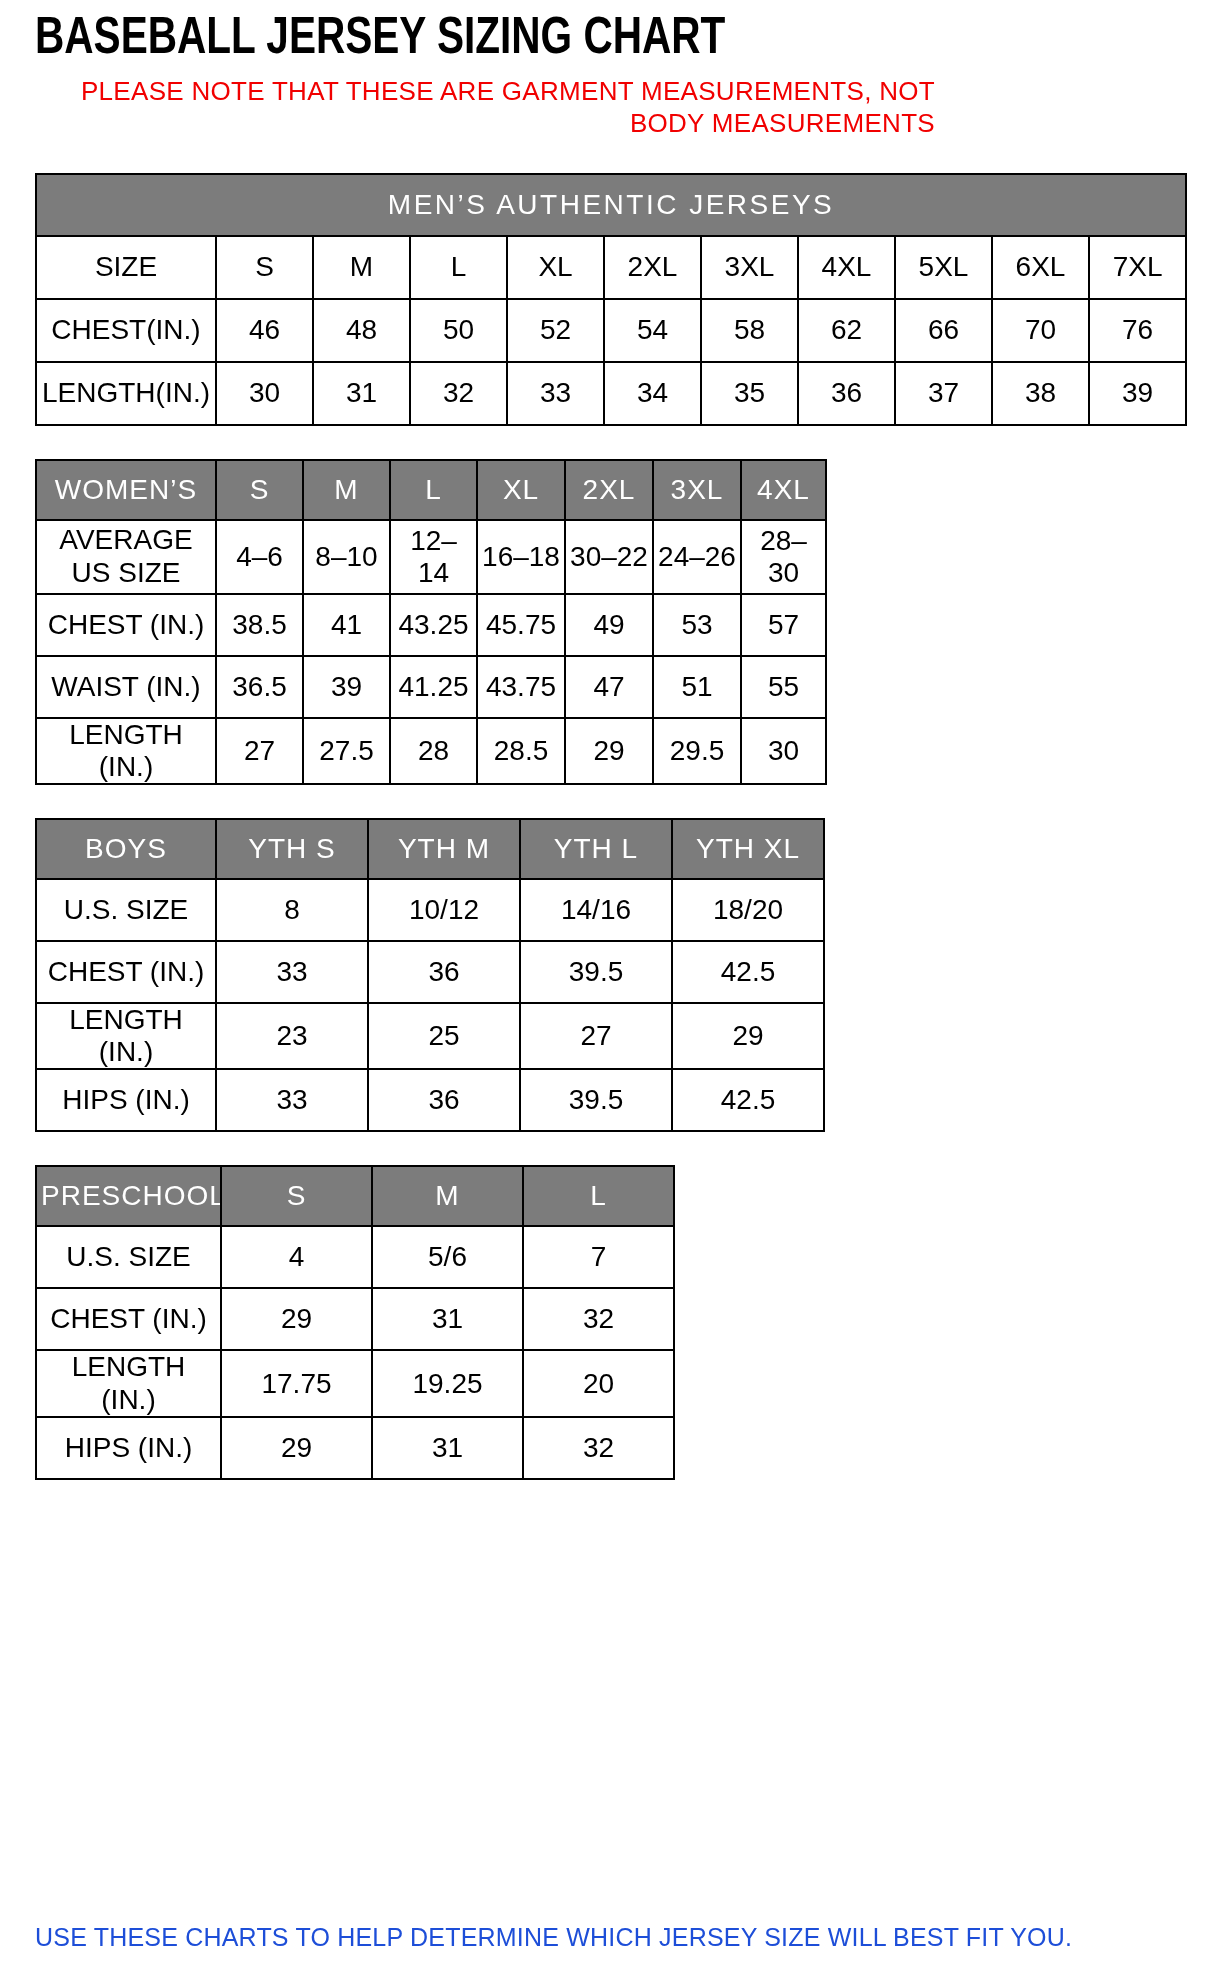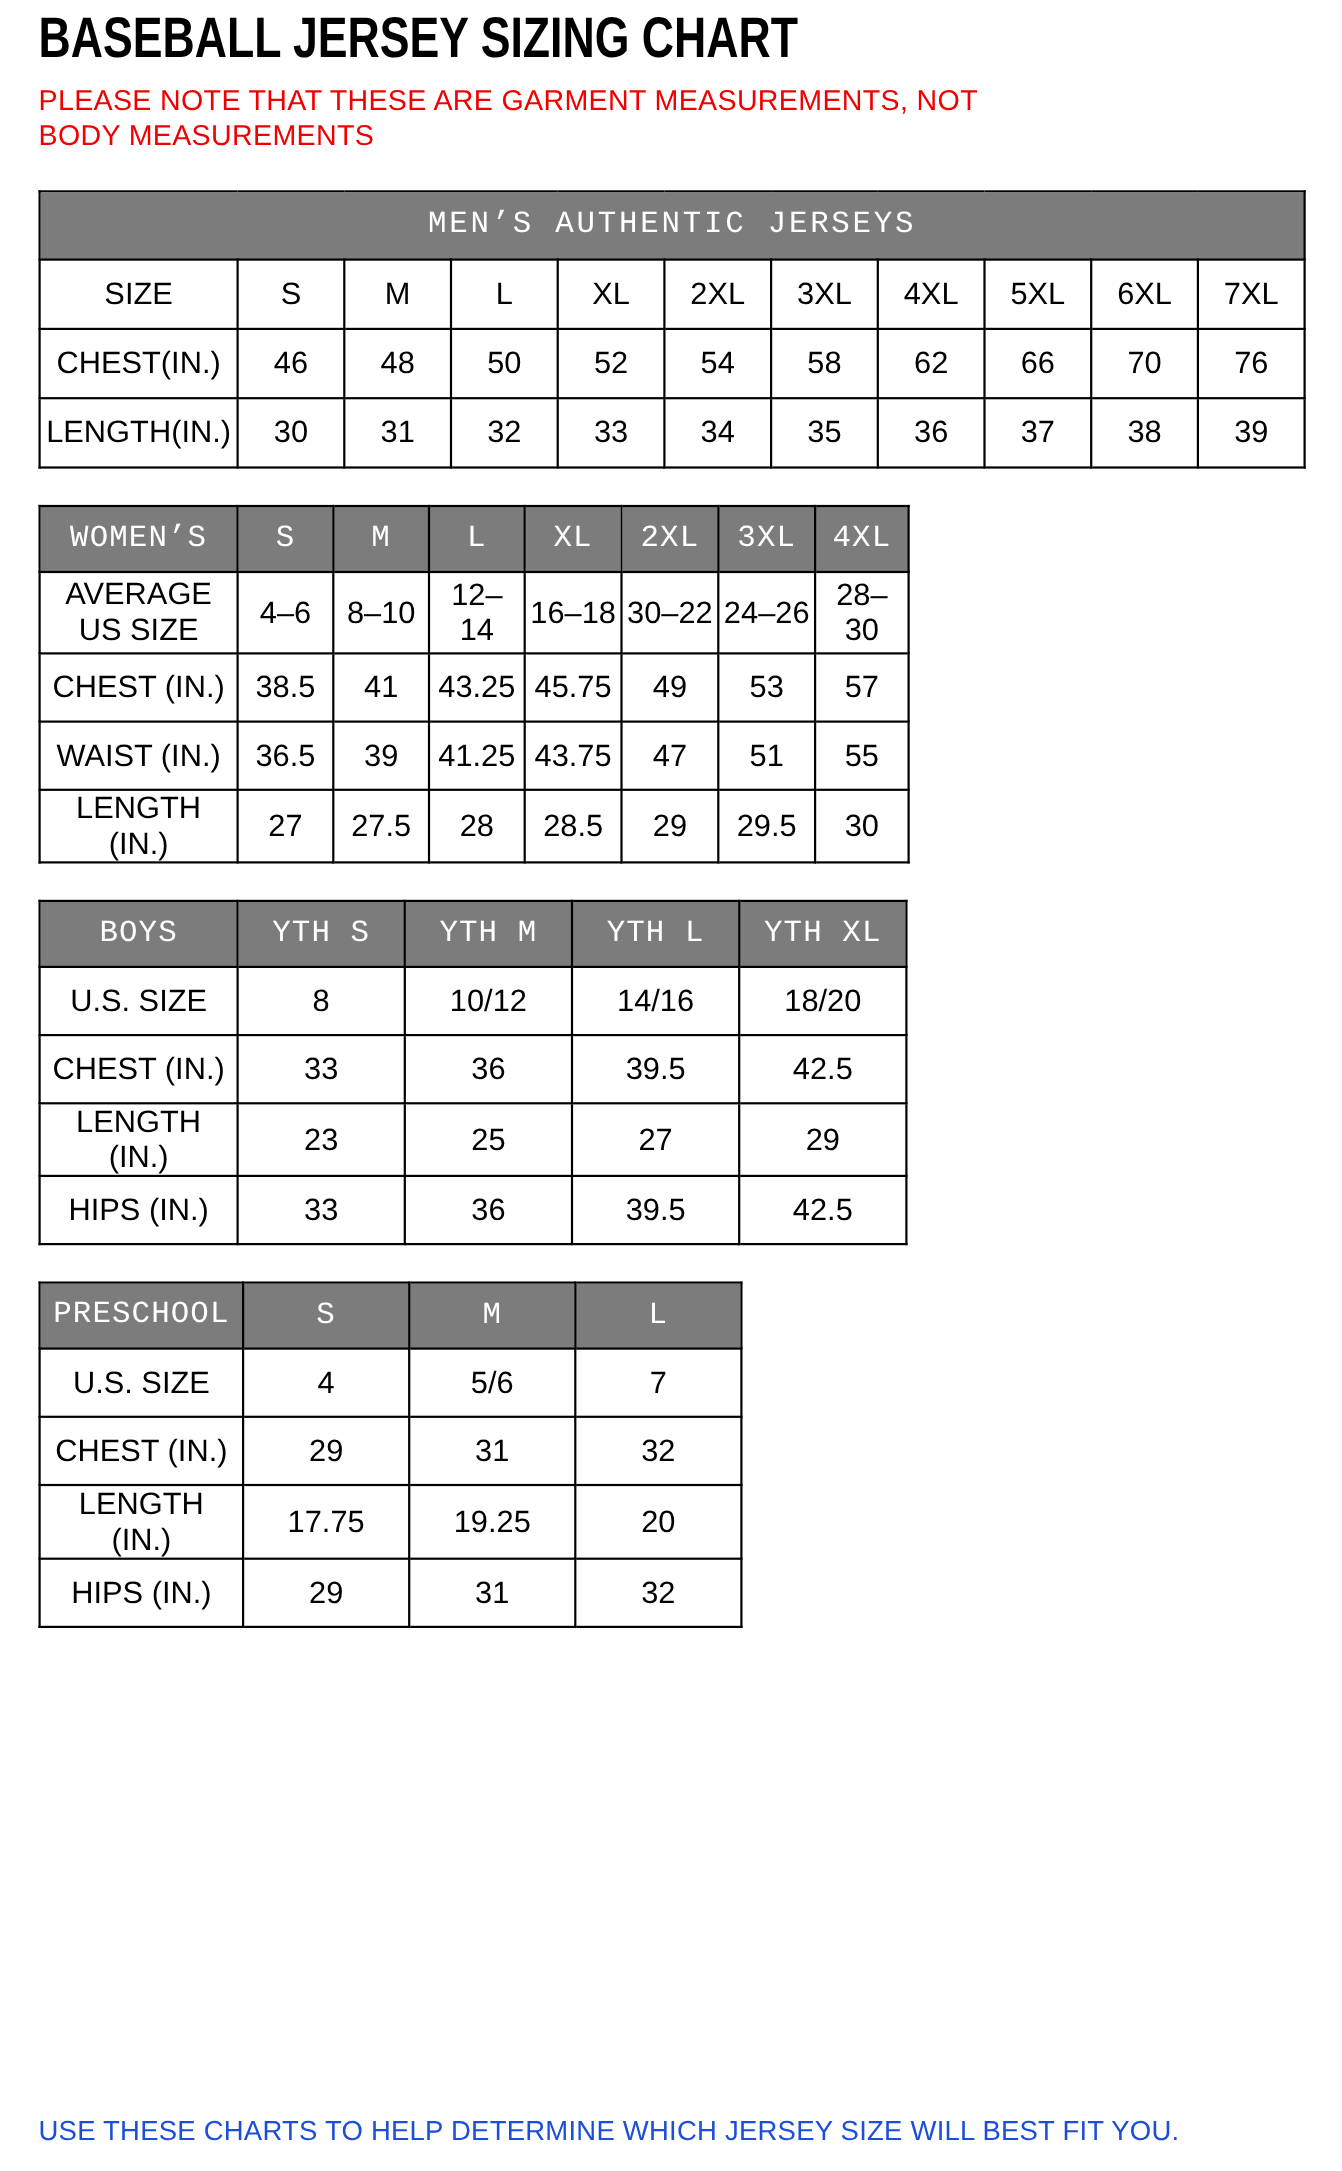--- a/index.html
+++ b/index.html
@@ -11,33 +11,33 @@
   }
   .page { position:absolute; inset:0; padding:8px 35px 0 35px; }
 
   .main-title {
     font-size:52px; font-weight:800; line-height:1.05; white-space:nowrap;
     transform:scaleX(0.78); transform-origin:left center;
     letter-spacing:0px; color:#000;
   }
   .note {
     margin-top:12px; max-width:900px;
-    color:#f10000; font-size:26px; line-height:1.25; letter-spacing:0.3px;
+    color:#f10000; font-size:26px; line-height:1.25; letter-spacing:0.3px;text-align:right;
   }
   .footer-note {
     position:absolute; left:35px; bottom:22px; white-space:nowrap;
     color:#1d4ed8; font-size:25px; letter-spacing:0.2px;
   }
 
   table.tbl { border-collapse:collapse; table-layout:fixed; margin-top:33px; }
   .tbl th, .tbl td {
     border:2px solid #000; text-align:center; vertical-align:middle;
     font-size:28px; font-weight:400; padding:0 4px; overflow:hidden;
   }
-  .gray { background:#7c7c7c; color:#fff; letter-spacing:1px;font-family:Liberation Mono, monospace; }
+  .gray { background:#7c7c7c; color:#fff; letter-spacing:1px; }
   .title-cell { font-size:30px; letter-spacing:2.5px; }
   .lbl { font-size:26px; line-height:1.15; }
   tr.h60 { height:60px; }
   tr.h62 { height:62px; }
   tr.h65 { height:63px; }
   tr.h74 { height:74px;border-radius:22px; }
 </style>
 </head>
 <body>
 

